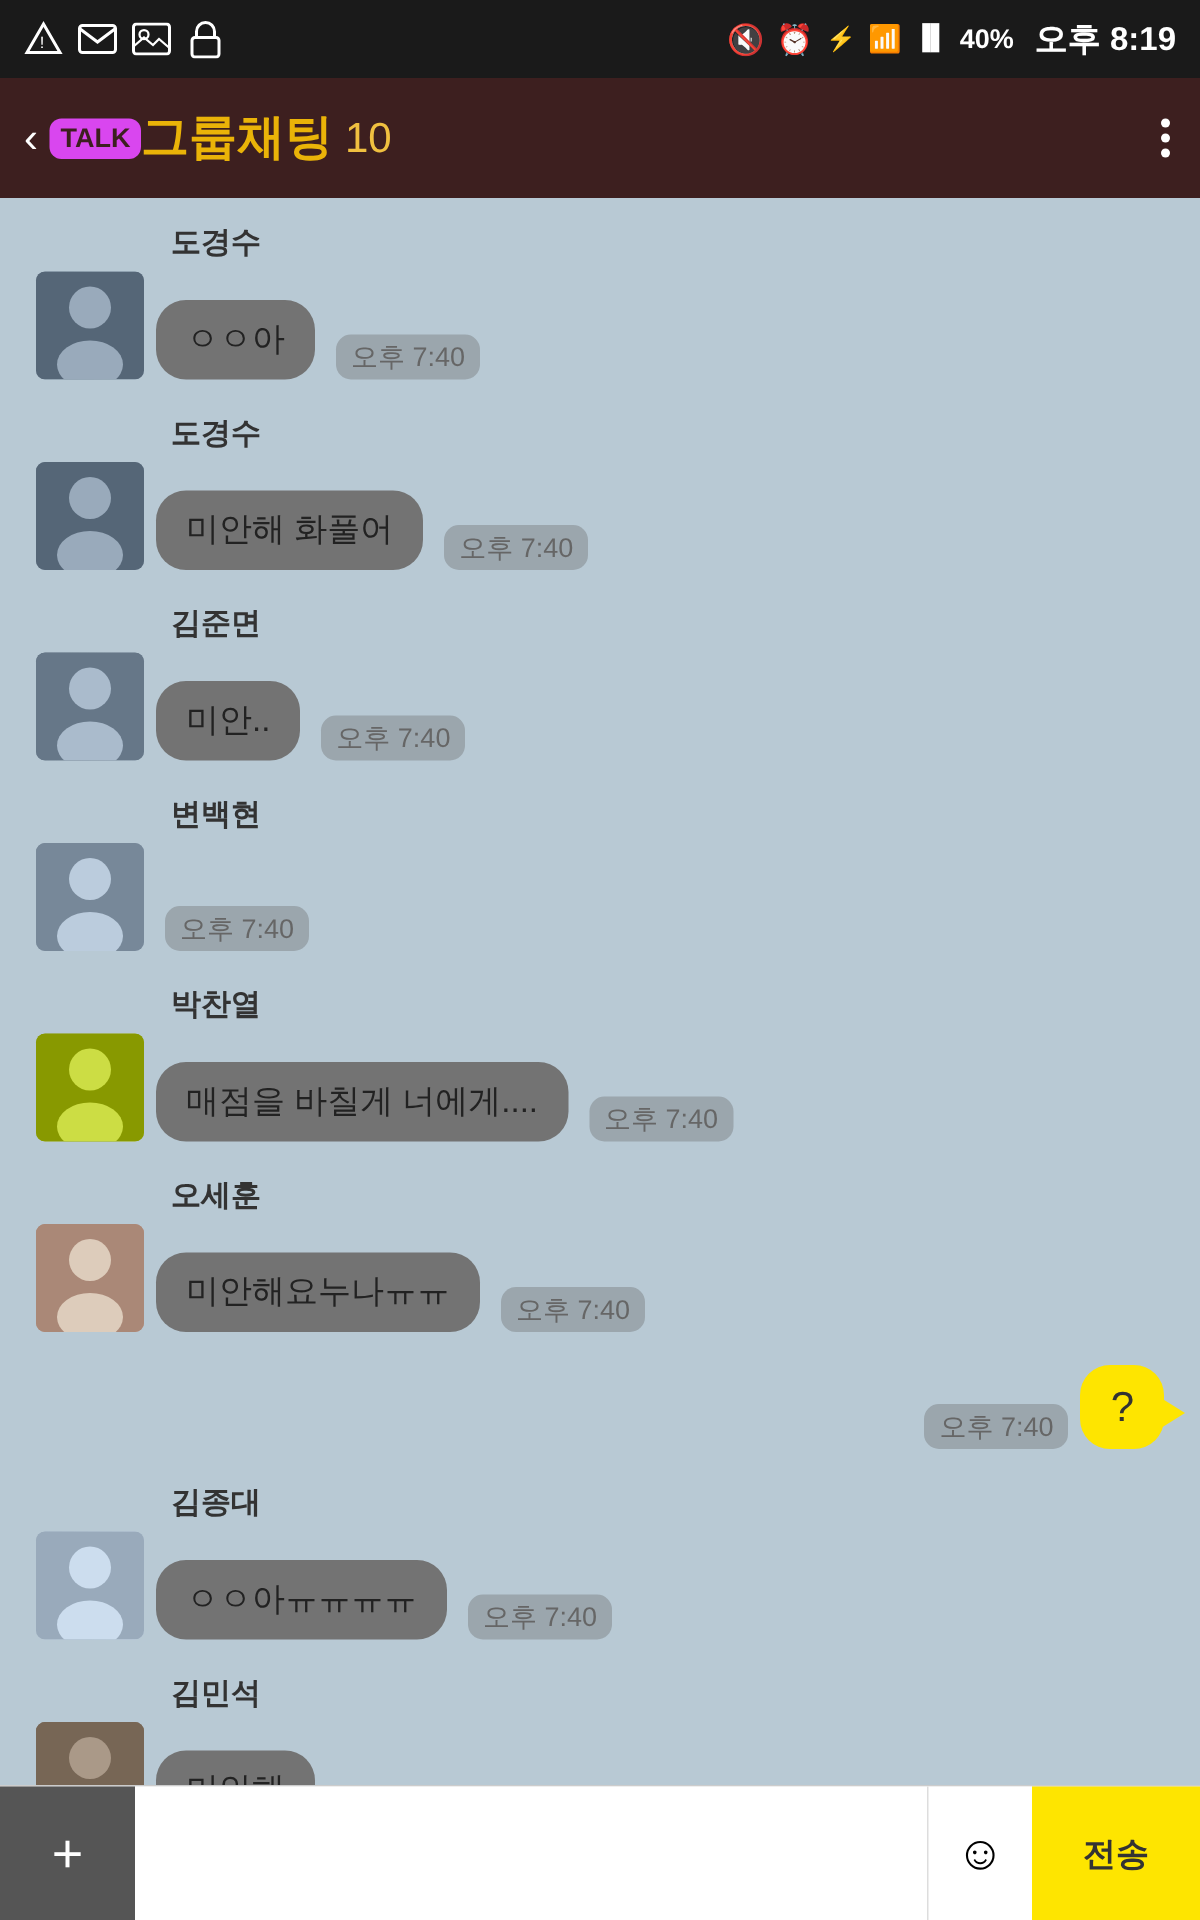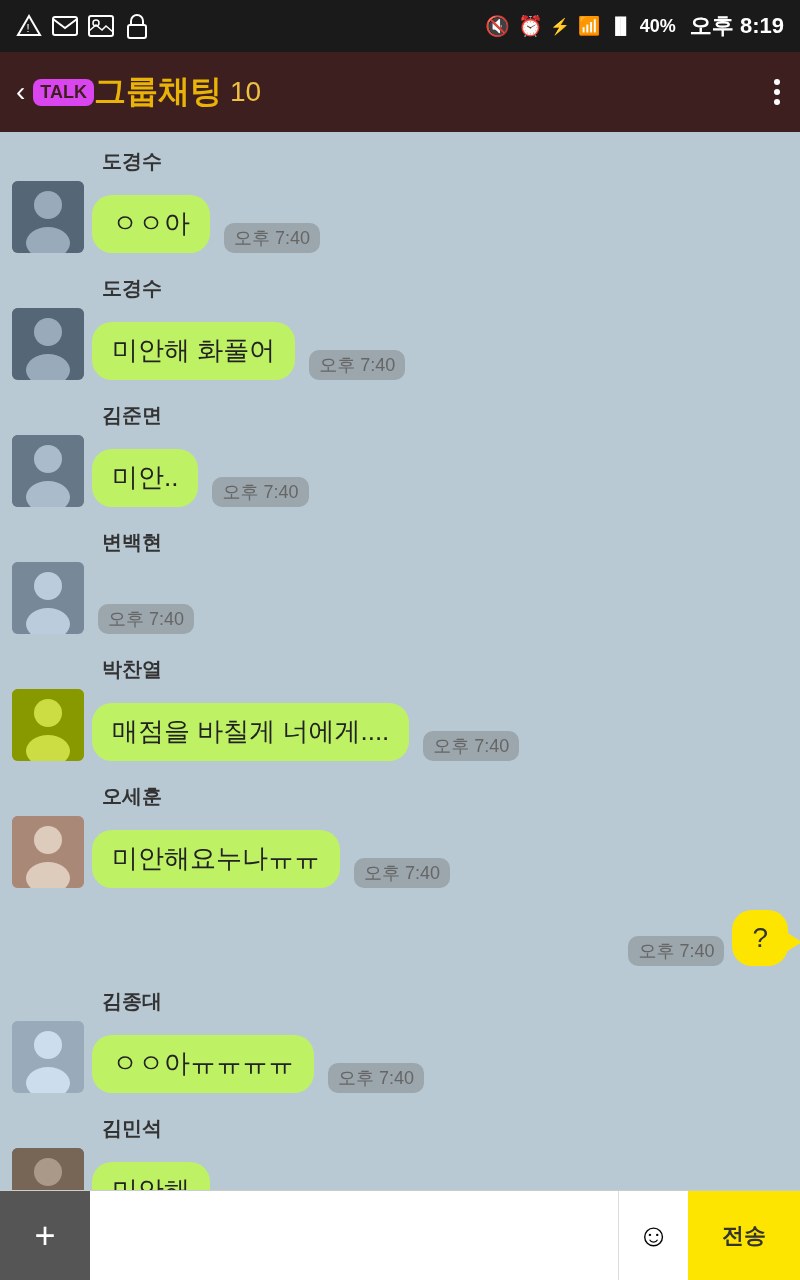--- a/index.html
+++ b/index.html
@@ -92,21 +92,21 @@
       background: white;
       border-radius: 50%;
     }
 
     
     .chat-area {
       width: 100%;
       height: calc(1280px - 52px - 80px - 90px);
       background: #b8c9d4;
       overflow-y: auto;
-      padding: 16px 12px;
+      padding: 16px 24px;
     }
 
     
     .chat-message {
       display: flex;
       flex-direction: column;
       margin-bottom: 22px;
     }
     .sender-name {
       font-size: 20px;
@@ -129,24 +129,24 @@
       overflow: hidden;
       display: flex;
       align-items: center;
       justify-content: center;
     }
     .avatar svg {
       width: 100%;
       height: 100%;
     }
     .bubble {
-      background: #bef264;
+      background: #737373;
       border-radius: 20px;
       padding: 12px 20px;
-      font-size: 26px;
+      font-size: 22px;
       color: #222;
       max-width: 420px;
       line-height: 1.3;
     }
     .timestamp {
       font-size: 18px;
       color: #666;
       background: rgba(100,100,100,0.35);
       border-radius: 10px;
       padding: 3px 10px;

